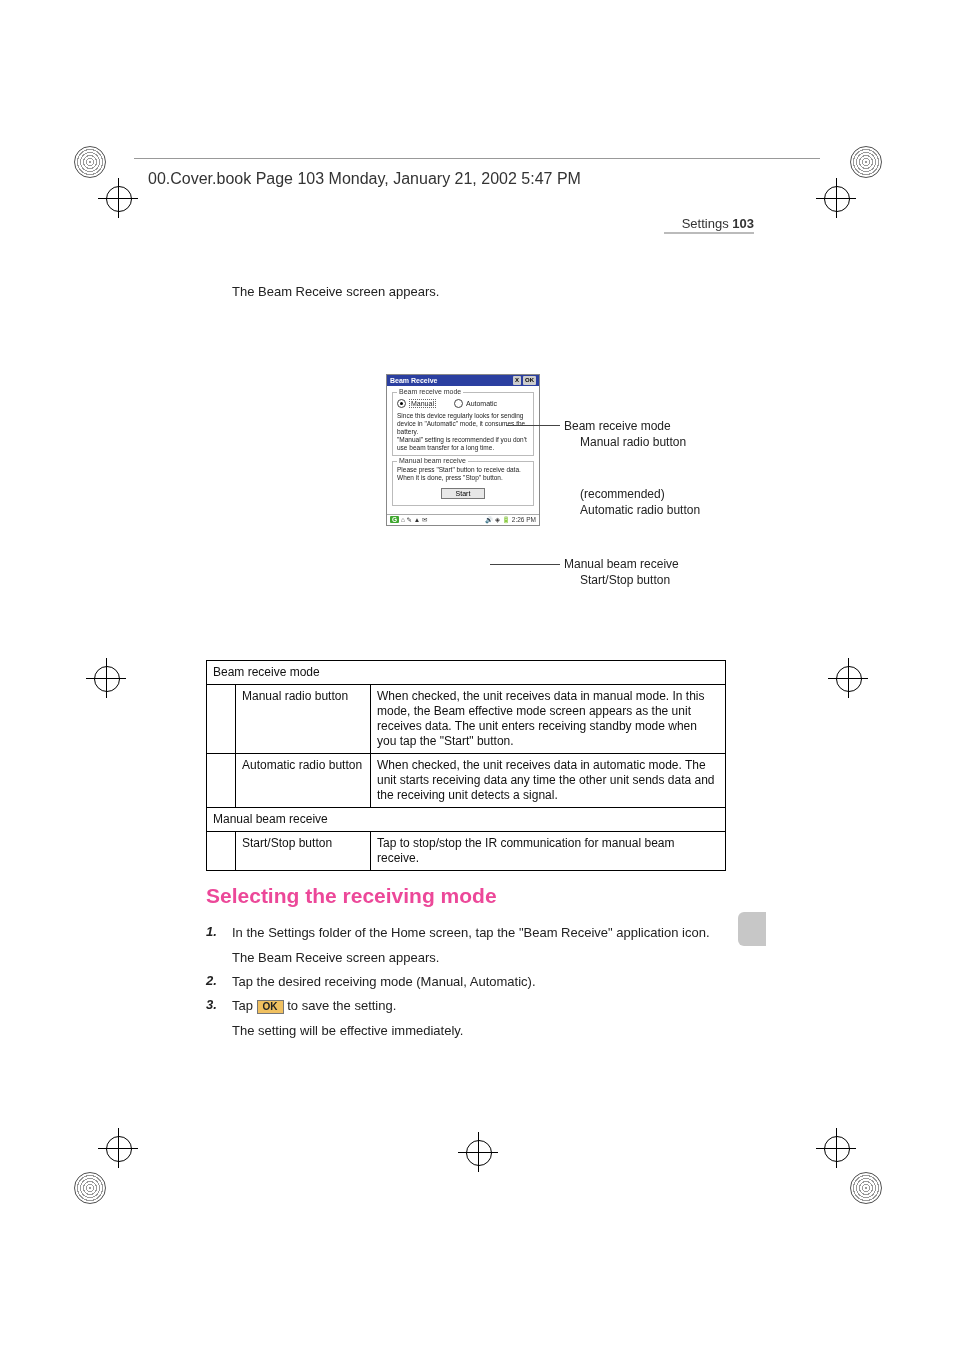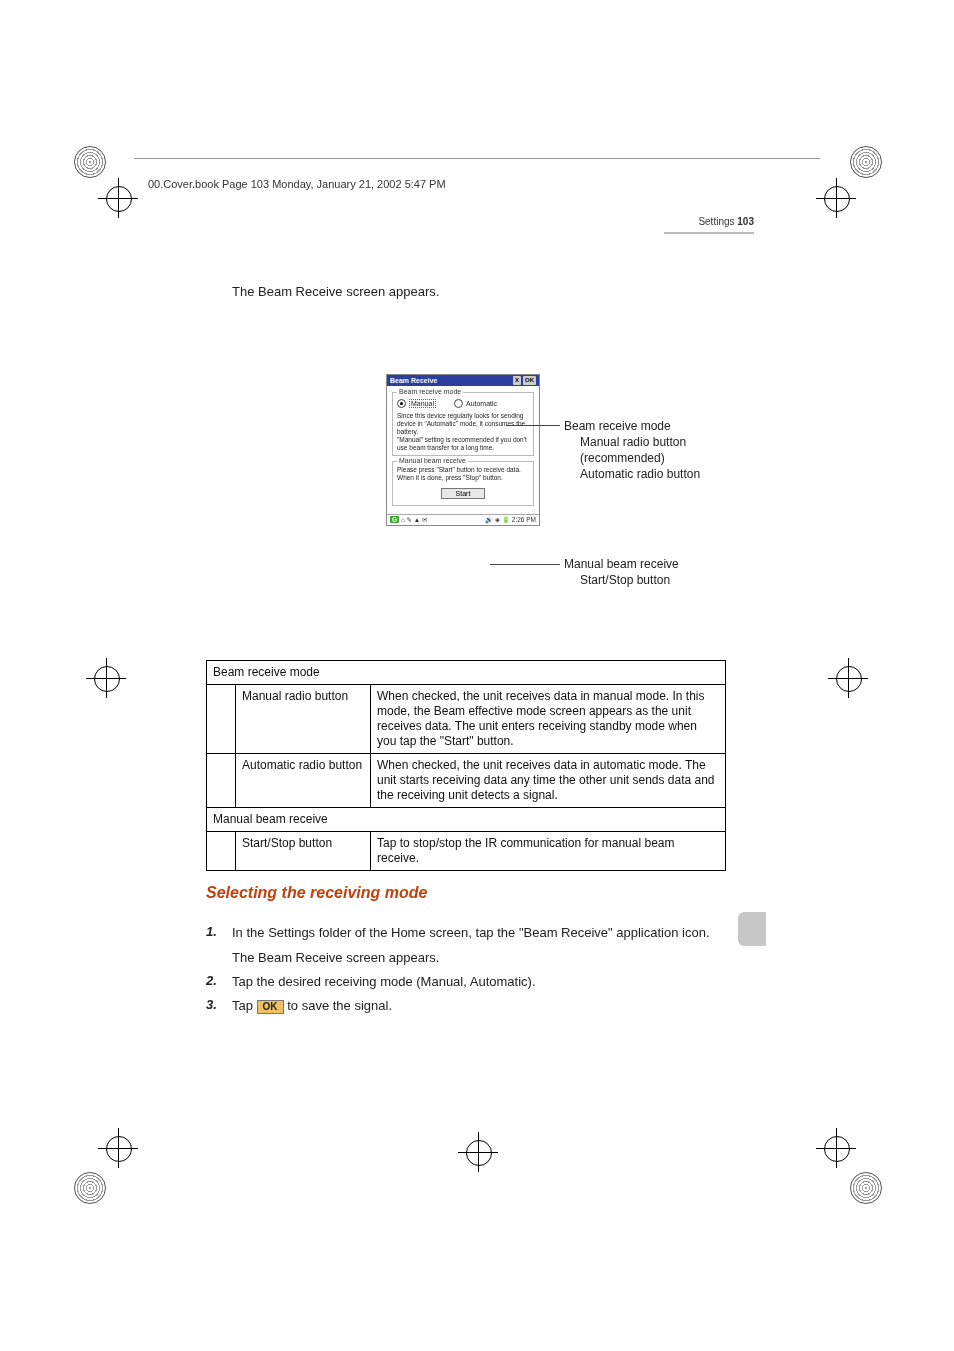--- a/index.html
+++ b/index.html
@@ -55,30 +55,30 @@
   .top-rule {
     position: absolute;
     left: 0; top: 0;
     width: 100%;
     border-top: 1px solid #999;
   }
 
   .running-head {
     position: absolute;
     left: 148px;
-    top: 178px;
-    font-size: 11px;
+    top: 170px;
+    font-size: 16px;
     color: #333;
   }
 
   .header {
     position: absolute;
     right: 200px;
     top: 216px;
-    font-size: 10px;
+    font-size: 13px;
     color: #333;
     text-align: center;
   }
   .header .pgnum { font-weight: bold; }
   .header-rule {
     position: absolute;
     right: 200px;
     top: 232px;
     width: 90px;
     border-top: 2px solid #bbb;
@@ -208,24 +208,23 @@
   .info-table td.spacer {
     width: 16px;
   }
   .info-table td.label { width: 122px; }
 
   
   .h2 {
     position: absolute;
     left: 206px;
     top: 884px;
-    font-size: 16px;
+    font-size: 21px;
     font-weight: bold;
-    color: #c2410c;
-    font-style: italic;
+    color: #ec4899;
   }
 
   
   .steps {
     position: absolute;
     left: 206px;
     top: 918px;
     width: 520px;
     font-size: 13px;
     color: #222;
@@ -360,21 +359,21 @@
       <span>🔊 ◈ 🔋 </span>
       <span>2:26 PM</span>
     </span>
   </div>
 </div>
 
 <div class="callout-line" style="left:506px; top:425px; width:54px;"></div>
 <div class="callout" style="left:564px; top:418px;">
   <div>Beam receive mode</div>
   <div style="padding-left:16px;">Manual radio button</div>
-  <div style="padding-left:16px;">(recommended)</div>
+  <div style="padding-left:16px;margin-top:36px;">(recommended)</div>
   <div style="padding-left:16px;">Automatic radio button</div>
 </div>
 
 <div class="callout-line" style="left:490px; top:564px; width:70px;"></div>
 <div class="callout" style="left:564px; top:556px;">
   <div>Manual beam receive</div>
   <div style="padding-left:16px;">Start/Stop button</div>
 </div>
 
 <table class="info-table">
@@ -415,16 +414,17 @@
   <div class="substep">The Beam Receive screen appears.</div>
   <div class="step">
     <div class="stepnum">2.</div>
     <div class="stepbody">Tap the desired receiving mode (Manual, Automatic).</div>
   </div>
   <div class="step">
     <div class="stepnum">3.</div>
     <div class="stepbody">
       <span>Tap </span>
       <span class="okbtn">OK</span>
-      <span> to save the signal.</span>
+      <span> to save the setting.</span>
     </div>
   </div>
+  <div class="substep">The setting will be effective immediately.</div>
 </div>
 
 </body></html>

